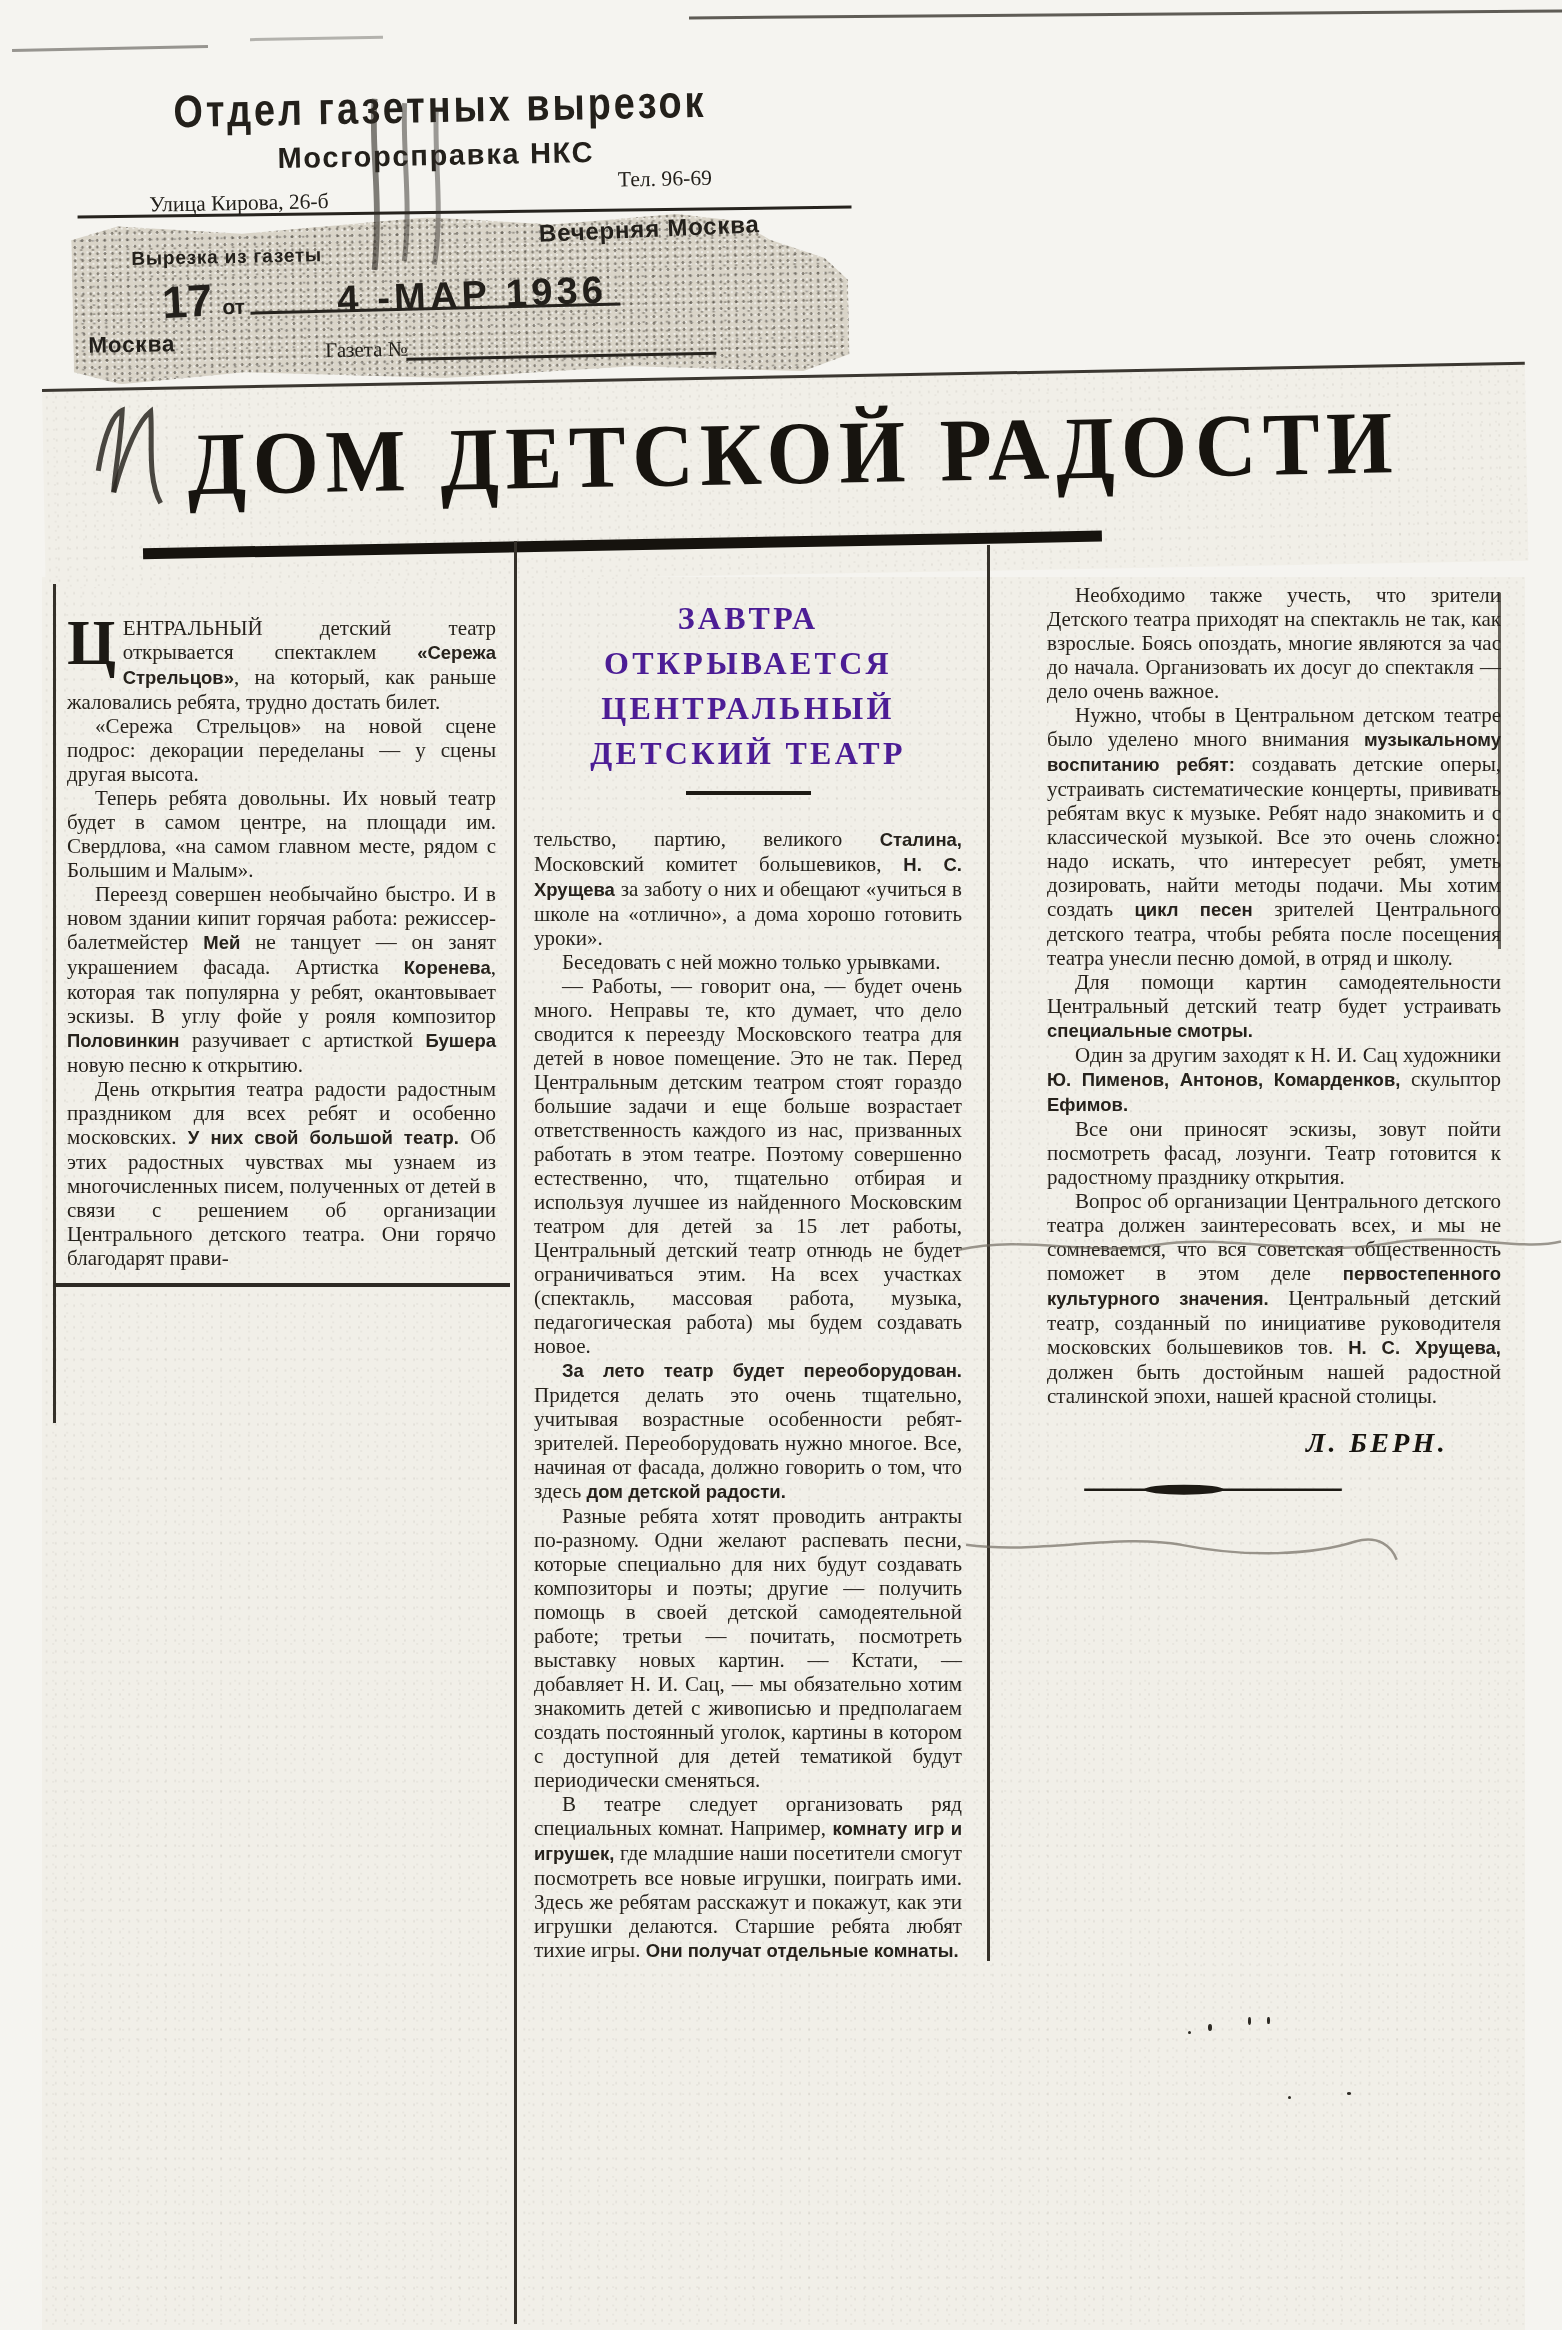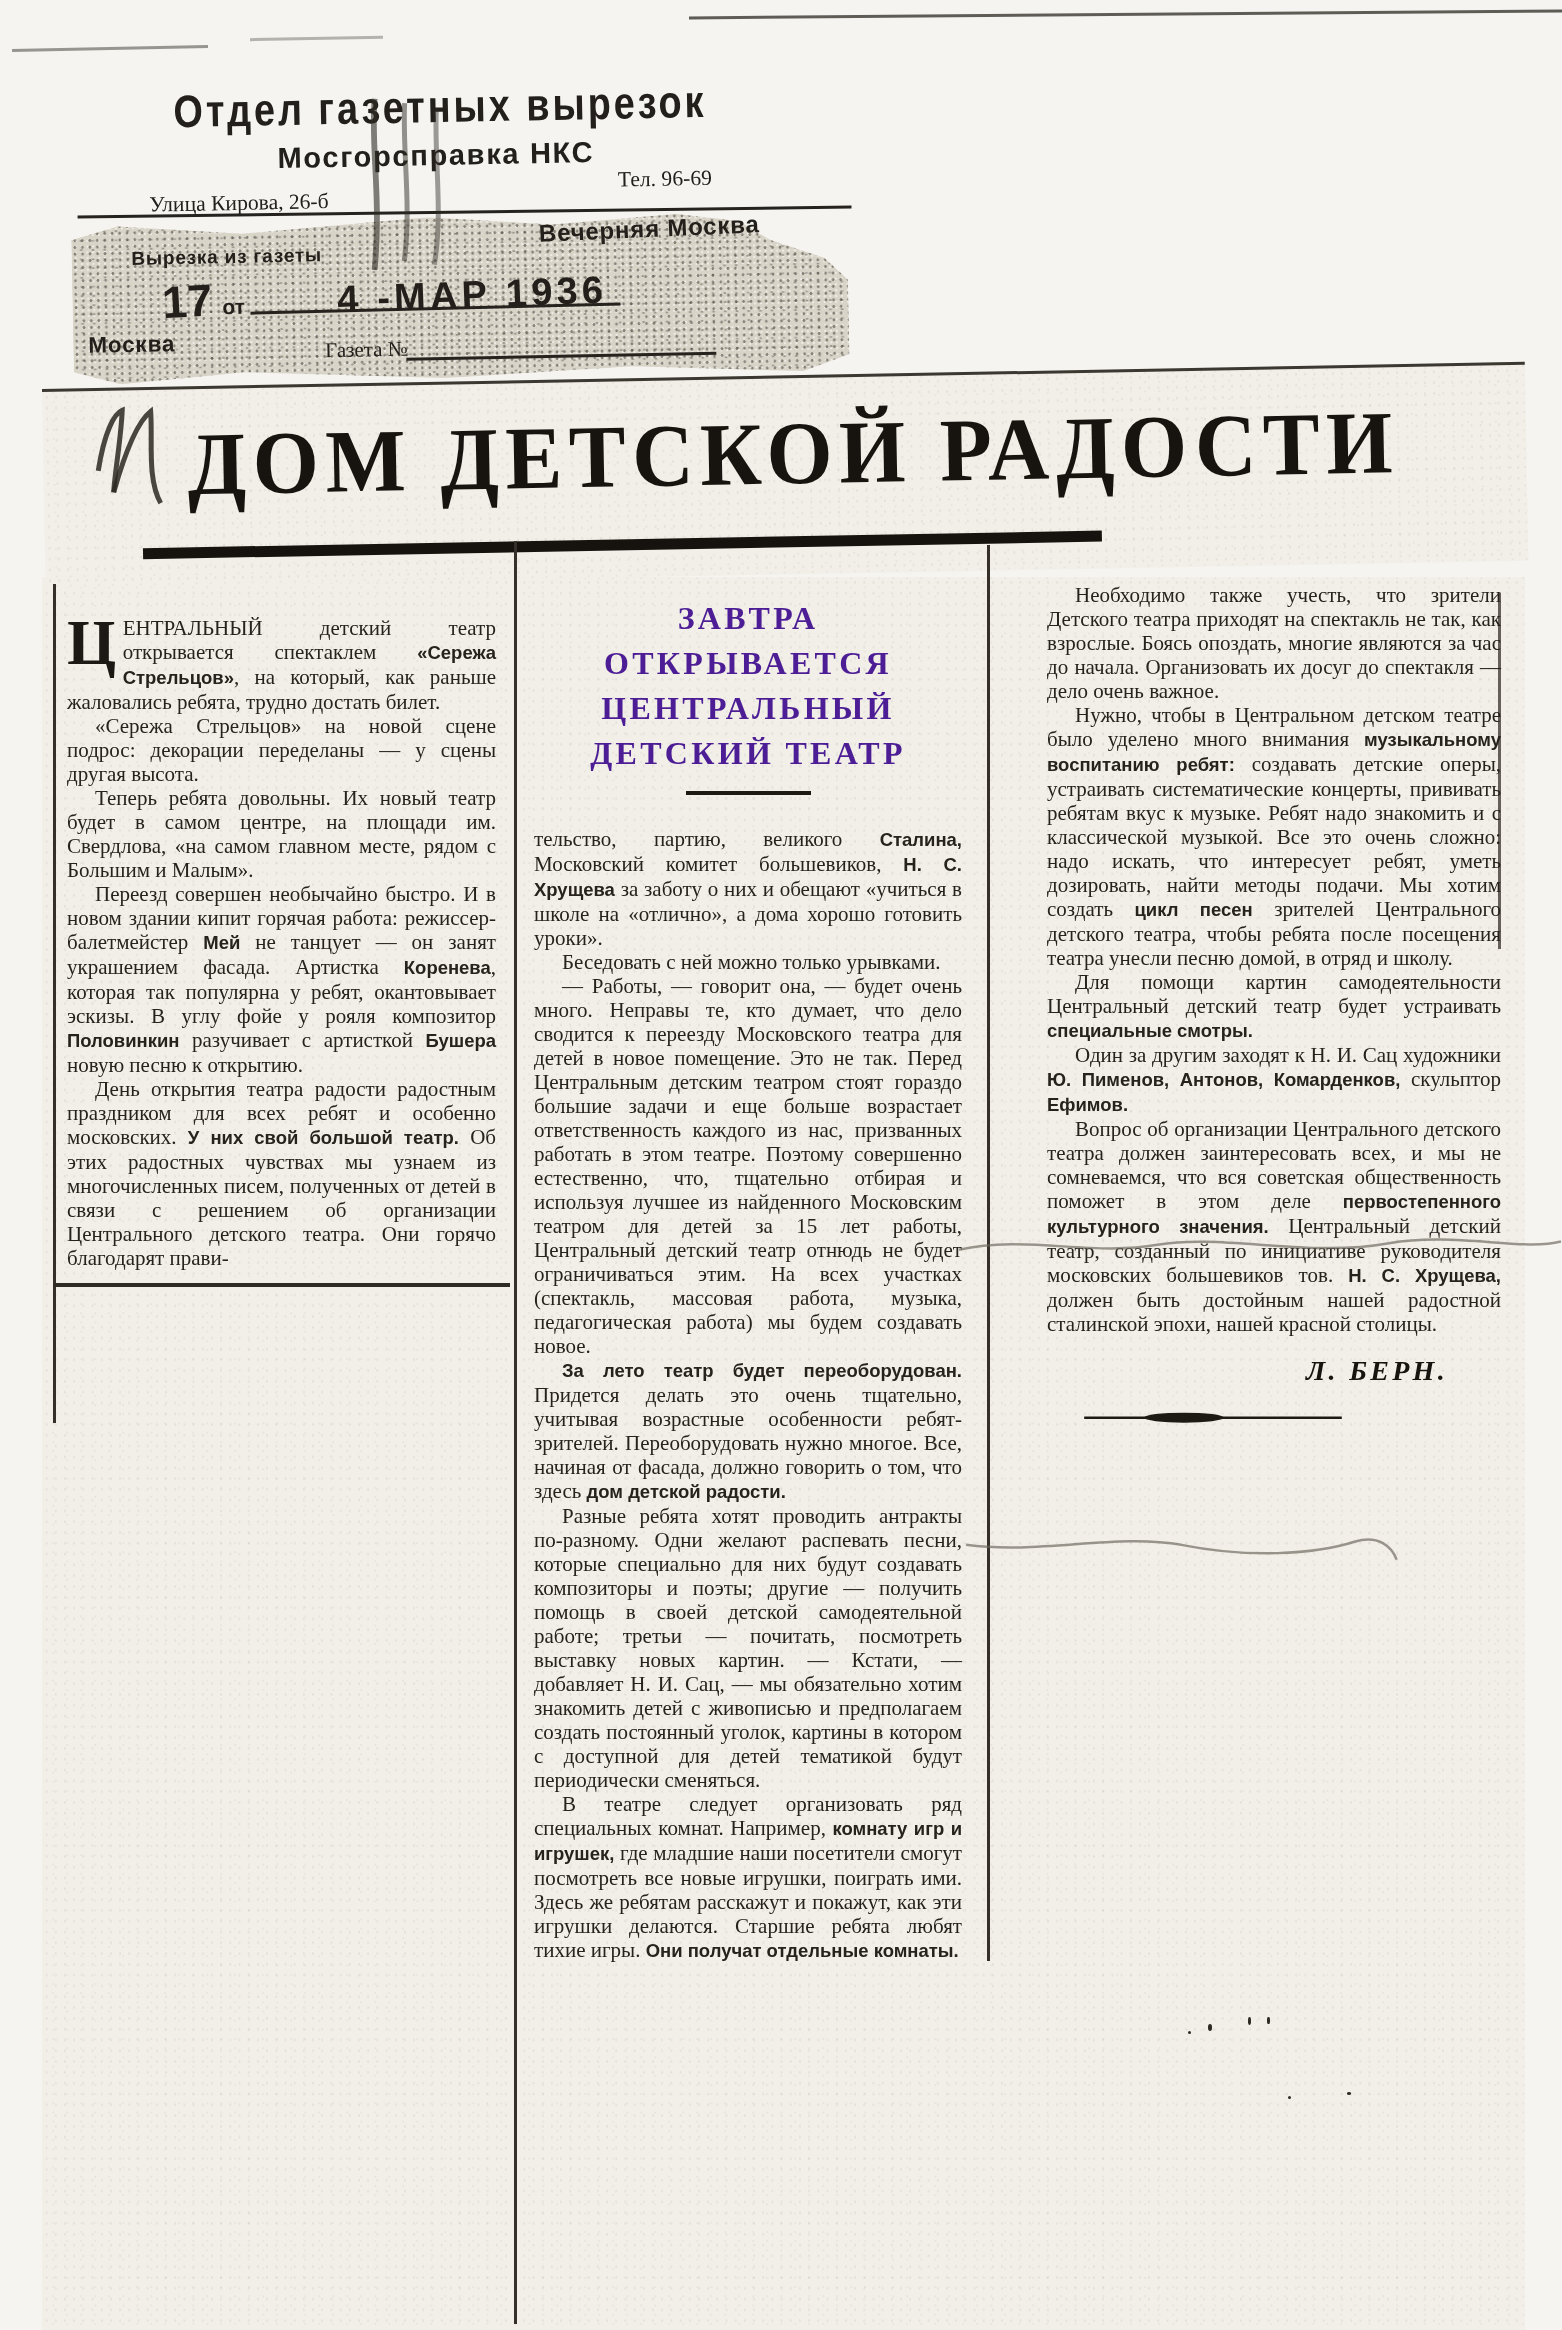--- a/index.html
+++ b/index.html
@@ -186,20 +186,21 @@
         <p><span>В театре следует организовать ряд специальных комнат. Например, </span><span class="b">комнату игр и игрушек,</span><span> где младшие наши посетители смогут посмотреть все новые игрушки, поиграть ими. Здесь же ребятам расскажут и покажут, как эти игрушки делаются. Старшие ребята любят тихие игры. </span><span class="b">Они получат отдельные комнаты.</span></p>
       </div>
   </div>
 
   <div class="col col-right">
     <div>
         <p><span>Необходимо также учесть, что зрители Детского театра приходят на спектакль не так, как взрослые. Боясь опоздать, многие являются за час до начала. Организовать их досуг до спектакля — дело очень важное.</span></p>
         <p><span>Нужно, чтобы в Центральном детском театре было уделено много внимания </span><span class="b">музыкальному воспитанию ребят:</span><span> создавать детские оперы, устраивать систематические концерты, прививать ребятам вкус к музыке. Ребят надо знакомить и с классической музыкой. Все это очень сложно: надо искать, что интересует ребят, уметь дозировать, найти методы подачи. Мы хотим создать </span><span class="b">цикл песен</span><span> зрителей Центрального детского театра, чтобы ребята после посещения театра унесли песню домой, в отряд и школу.</span></p>
         <p><span>Для помощи картин самодеятельности Центральный детский театр будет устраивать </span><span class="b">специальные смотры.</span></p>
         <p><span>Один за другим заходят к Н. И. Сац художники </span><span class="b">Ю. Пименов, Антонов, Комарденков,</span><span> скульптор </span><span class="b">Ефимов.</span></p>
+        <p><span>Все они приносят эскизы, зовут пойти посмотреть фасад, лозунги. Театр готовится к радостному празднику открытия.</span></p>
         <p><span>Вопрос об организации Центрального детского театра должен заинтересовать всех, и мы не сомневаемся, что вся советская общественность поможет в этом деле </span><span class="b">первостепенного культурного значения.</span><span> Центральный детский театр, созданный по инициативе руководителя московских большевиков тов. </span><span class="b">Н. С. Хрущева,</span><span> должен быть достойным нашей радостной сталинской эпохи, нашей красной столицы.</span></p>
       </div>
     <div class="signature">Л. БЕРН.</div>
     <svg class="tailpiece" width="258" height="13.3" viewBox="0 0 310 16">
       <line x1="0" y1="8" x2="310" y2="8" stroke="#1d1a14" stroke-width="3"></line>
       <ellipse cx="120" cy="8" rx="48" ry="6" fill="#1d1a14"></ellipse>
     </svg>
   </div>
 
   <svg class="squiggle" style="left:957px; top:1225px;" width="606" height="43" viewBox="0 0 728 52">

